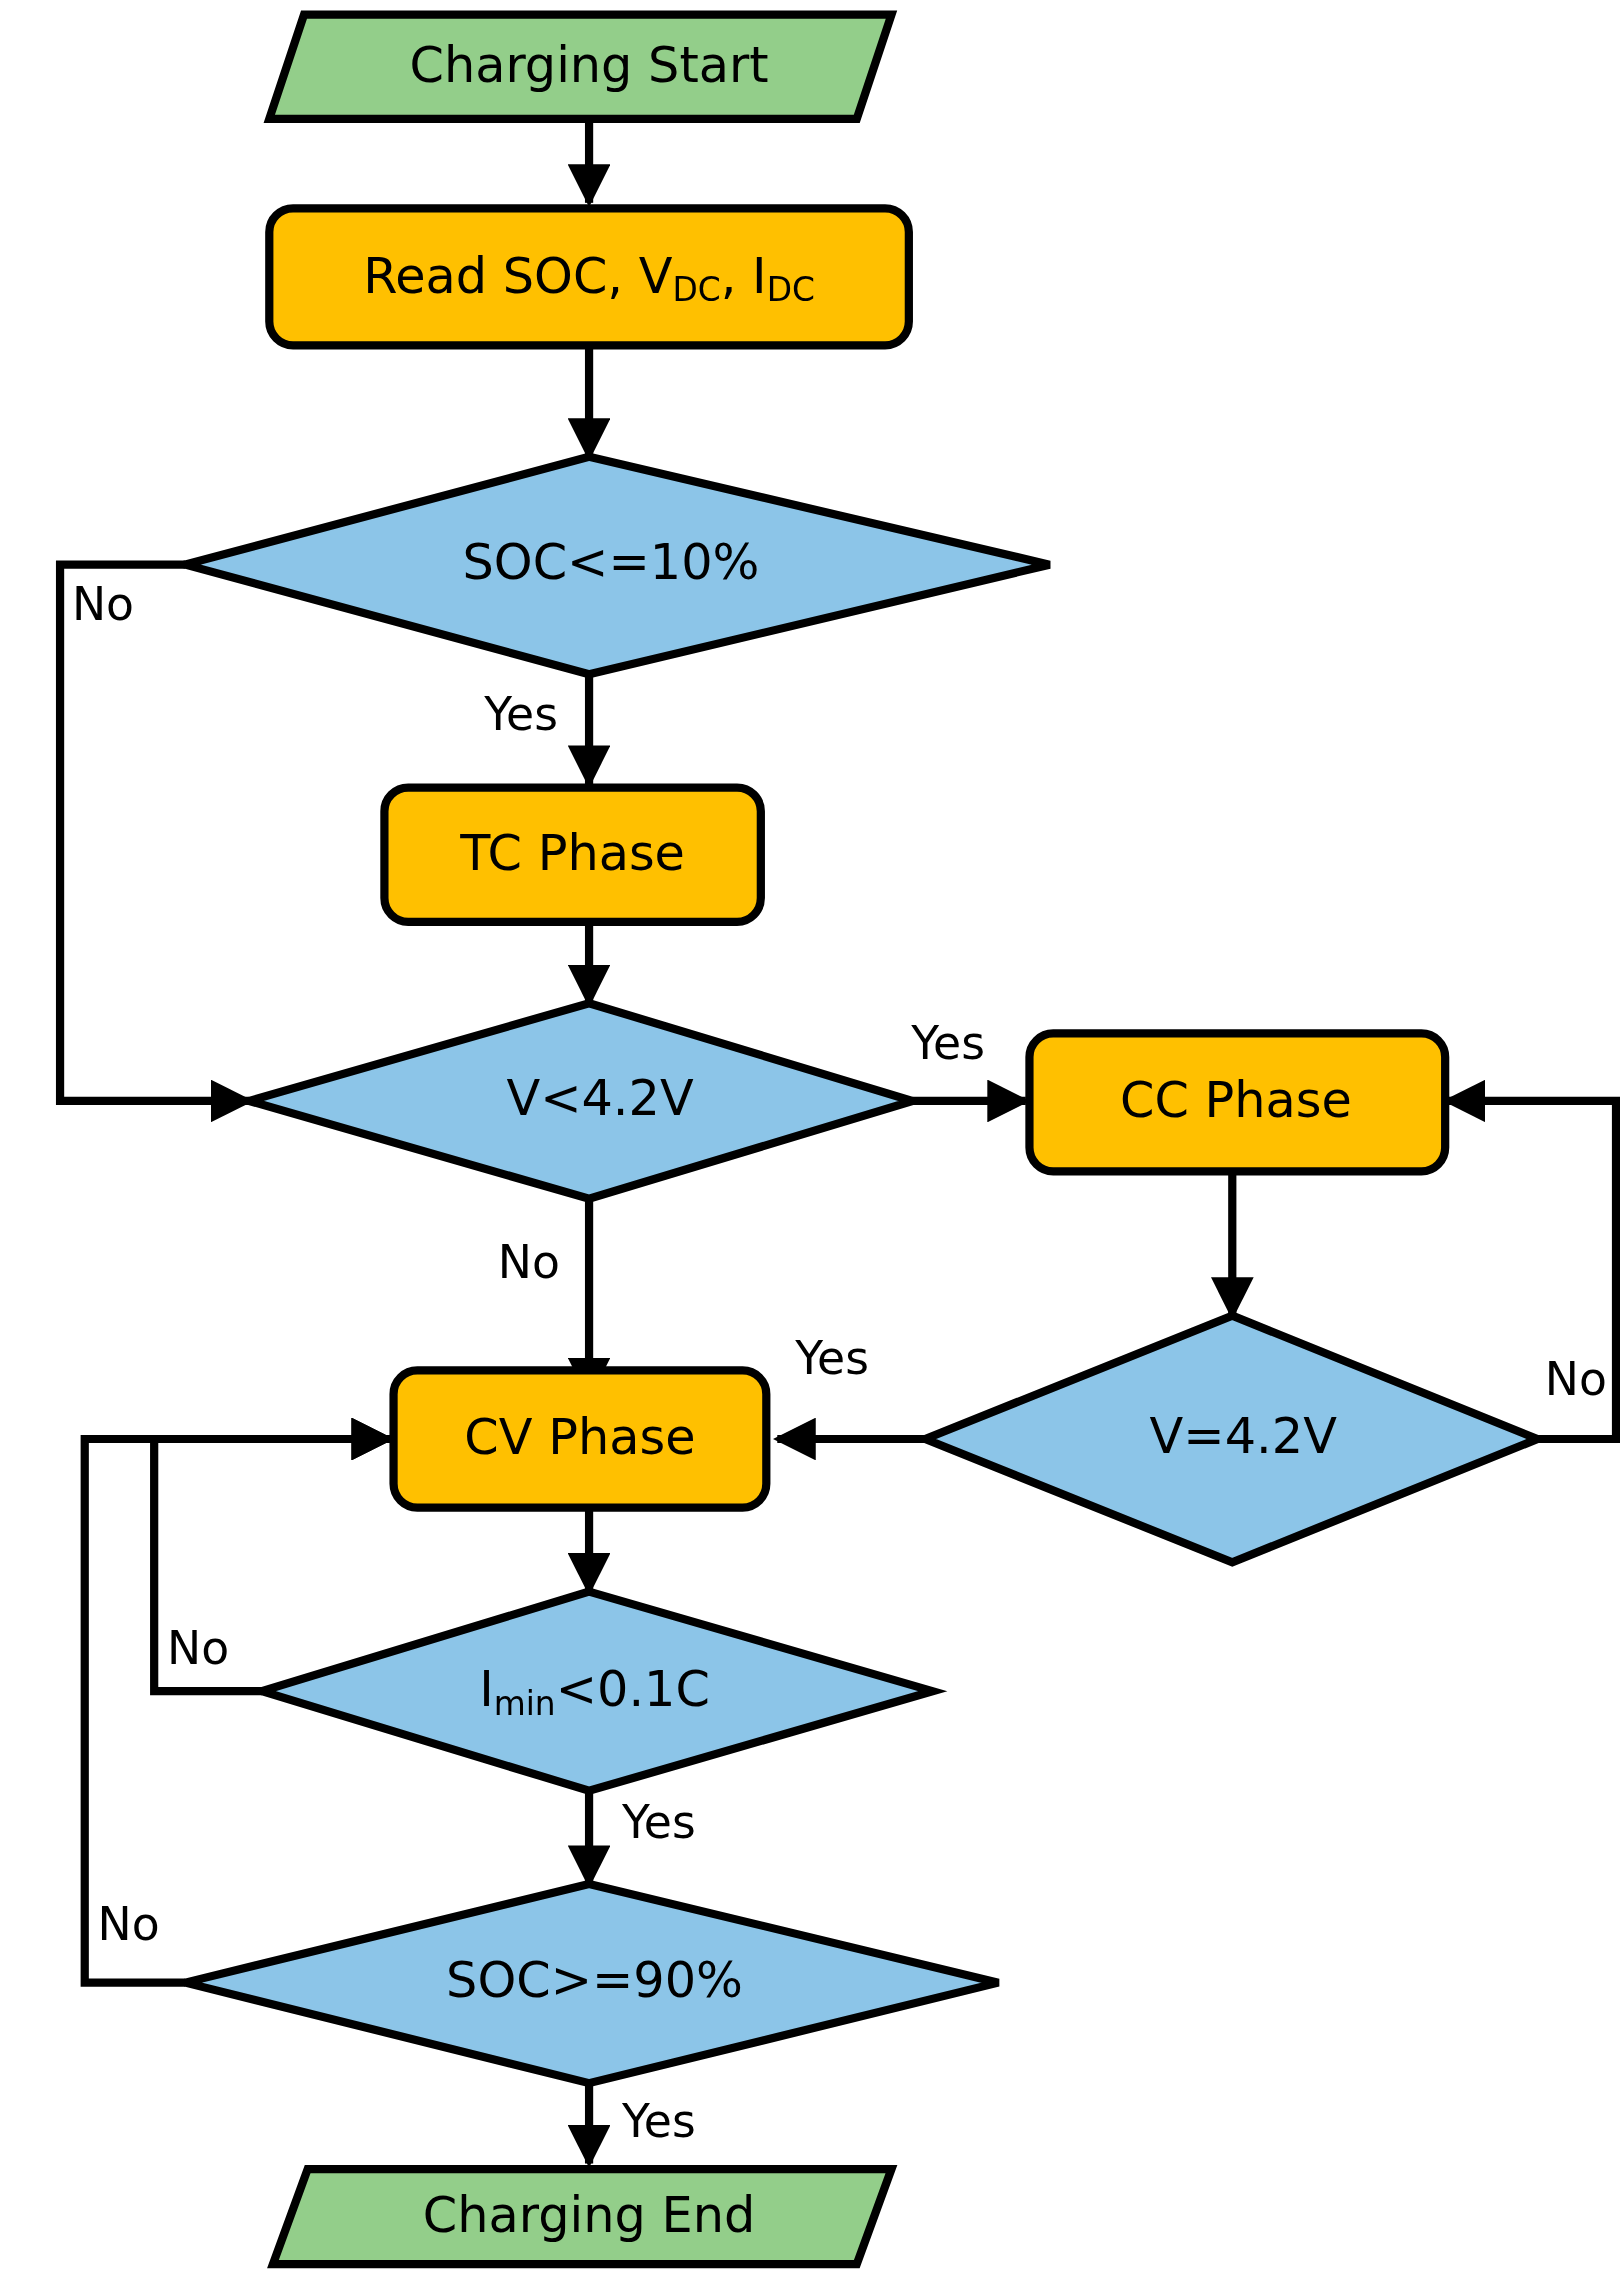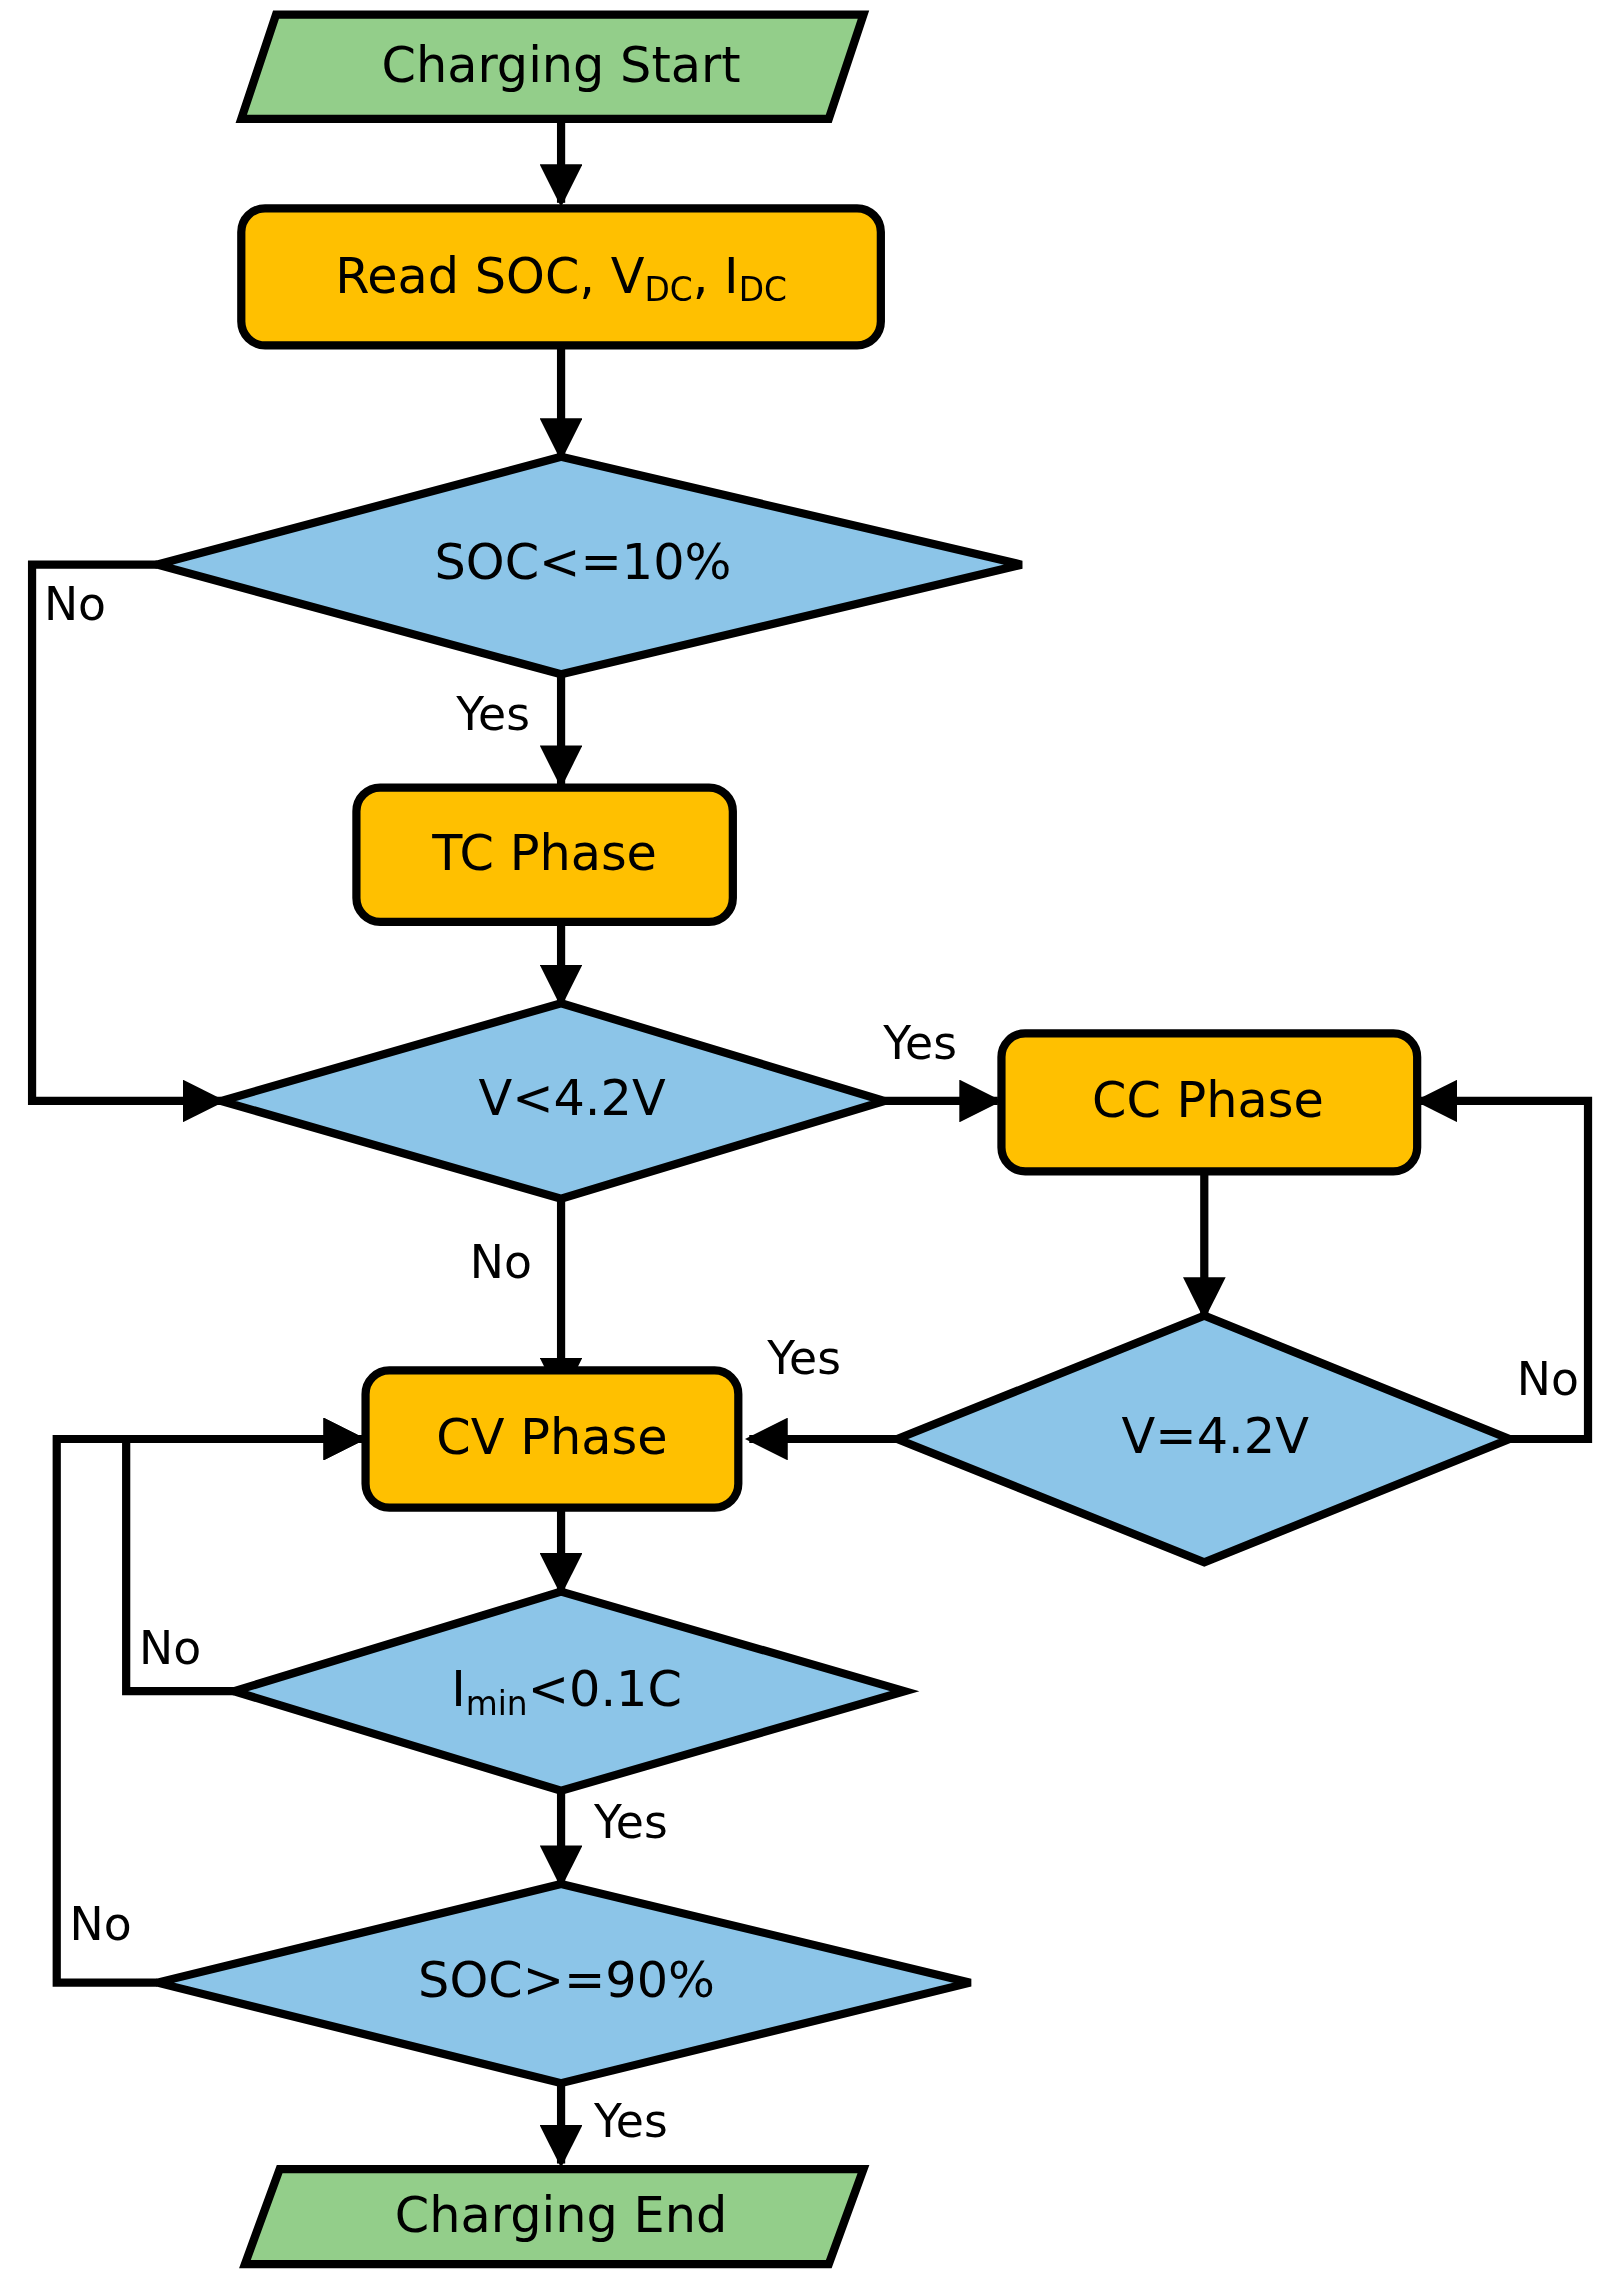--- a/index.html
+++ b/index.html
@@ -10,20 +10,21 @@
   body {
     width: 1621px;
     height: 2275px;
     font-family: "DejaVu Sans", sans-serif;
     overflow: hidden;
   }
   #flow-root {
     position: relative;
     width: 1438px;
     height: 2275px;
+    margin-left: 28px;
   }
   svg.flow {
     display: block;
     width: 1621px;
     height: 2275px;
   }
   .shape-term { fill: #93CE8A; stroke: #000000; stroke-width: 9; stroke-linejoin: miter; }
   .shape-proc { fill: #FFC000; stroke: #000000; stroke-width: 9; stroke-linejoin: round; }
   .shape-dec  { fill: #8CC5E8; stroke: #000000; stroke-width: 9; stroke-linejoin: miter; }
   .conn { fill: none; stroke: #000000; stroke-width: 9; stroke-linecap: butt; stroke-linejoin: miter; }

